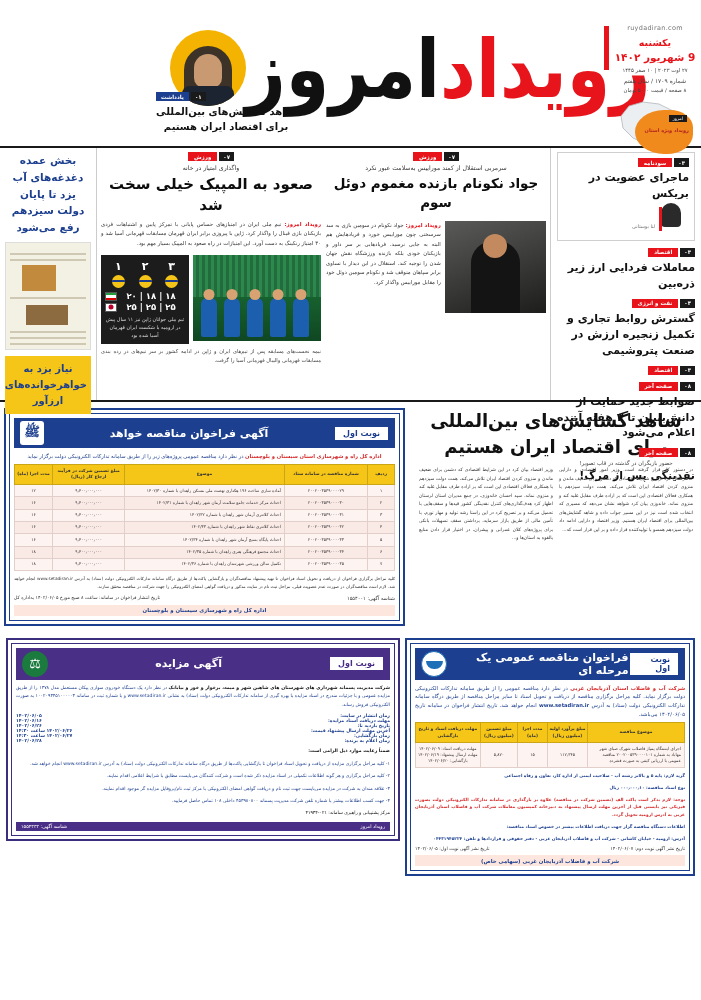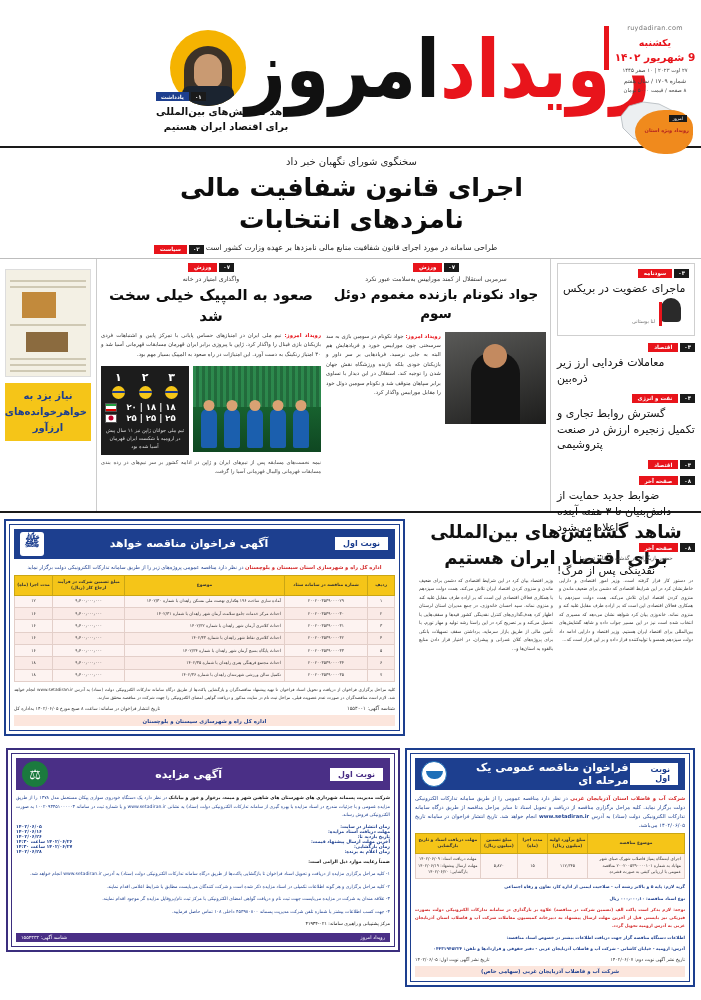--- a/index.html
+++ b/index.html
@@ -155,22 +155,22 @@
     height: 252px;
   }
   .col-left { width: 150px; padding: 4px 6px 0 6px; }
   .col-mid { flex: 1; padding: 4px 4px 0 4px; border-right: 1px solid #ccc; border-left: 1px solid #ccc; }
   .col-right { width: 96px; padding: 4px 5px 0 5px; }
 
   
   .brief { margin-bottom: 7px; }
   .brief-tags { display: flex; gap: 2px; justify-content: flex-start; margin-bottom: 3px; }
   .brief-title {
-    font-size: 11px; font-weight: normal; color: #111;
-    line-height: 1.45; text-align: left;
+    font-size: 11px; font-weight: bold; color: #111;
+    line-height: 1.45; text-align: right;
   }
   .brief-sub { font-size: 5.5px; color: #444; text-align: center; margin-bottom: 2px; }
   .brief-box {
     border: 1px solid #cfcfcf;
     padding: 5px 5px 3px 5px;
     position: relative;
     margin-bottom: 7px;
   }
   .brief-box .bb-photo {
     position: absolute; left: 6px; bottom: 4px;
@@ -396,29 +396,20 @@
         </div>
       </div>
       <div class="feature-tag-row">
         <span class="tag-dark">۰۱</span>
         <span class="tag-blue">یادداشت</span>
       </div>
       <div class="feature-title">شاهد گشایش‌های بین‌المللی برای اقتصاد ایران هستیم</div>
     </div>
   </div>
 
-  <div class="headline-zone">
-    <div class="hl-kicker">سخنگوی شورای نگهبان خبر داد</div>
-    <div class="hl-main">اجرای قانون شفافیت مالی نامزدهای انتخابات</div>
-    <div class="hl-sub">طراحی سامانه در مورد اجرای قانون شفافیت منابع مالی نامزدها بر عهده وزارت کشور است</div>
-    <div class="hl-tagrow">
-      <span class="tag-dark">۰۲</span>
-      <span class="tag-red">سیاست</span>
-    </div>
-  </div>
 
   <div class="grid">
 
     <div class="col-left">
 
       <div class="brief-box">
         <div class="brief-tags">
           <span class="tag-dark">۰۳</span>
           <span class="tag-red">سودنامه</span>
         </div>
@@ -535,20 +526,21 @@
               </div>
               <div class="score-cap">تیم ملی جوانان ژاپن نیز ۱۱ سال پیش در ارومیه با شکست ایران قهرمان آسیا شده بود</div>
             </div>
           </div>
           <div class="mid-foot">نیمه نخست‌های مسابقه پس از تیم‌های ایران و ژاپن در ادامه کشور بر سر تیم‌های در رده بندی مسابقات قهرمانی والیبال قهرمانی آسیا را گرفت.</div>
         </div>
       </div>
     </div>
 
     <div class="col-right">
+      <div class="rc-title">بخش عمده دغدغه‌های آب یزد تا پایان دولت سیزدهم رفع می‌شود</div>
       <div class="rc-thumb">
         <span class="tl" style="top:10px"></span>
         <span class="tl" style="top:16px"></span>
         <span class="blk1"></span>
         <span class="tl" style="top:54px"></span>
         <span class="blk2"></span>
         <span class="tl" style="top:88px"></span>
         <span class="tl" style="top:94px"></span>
         <span class="tl" style="top:100px"></span>
       </div>

